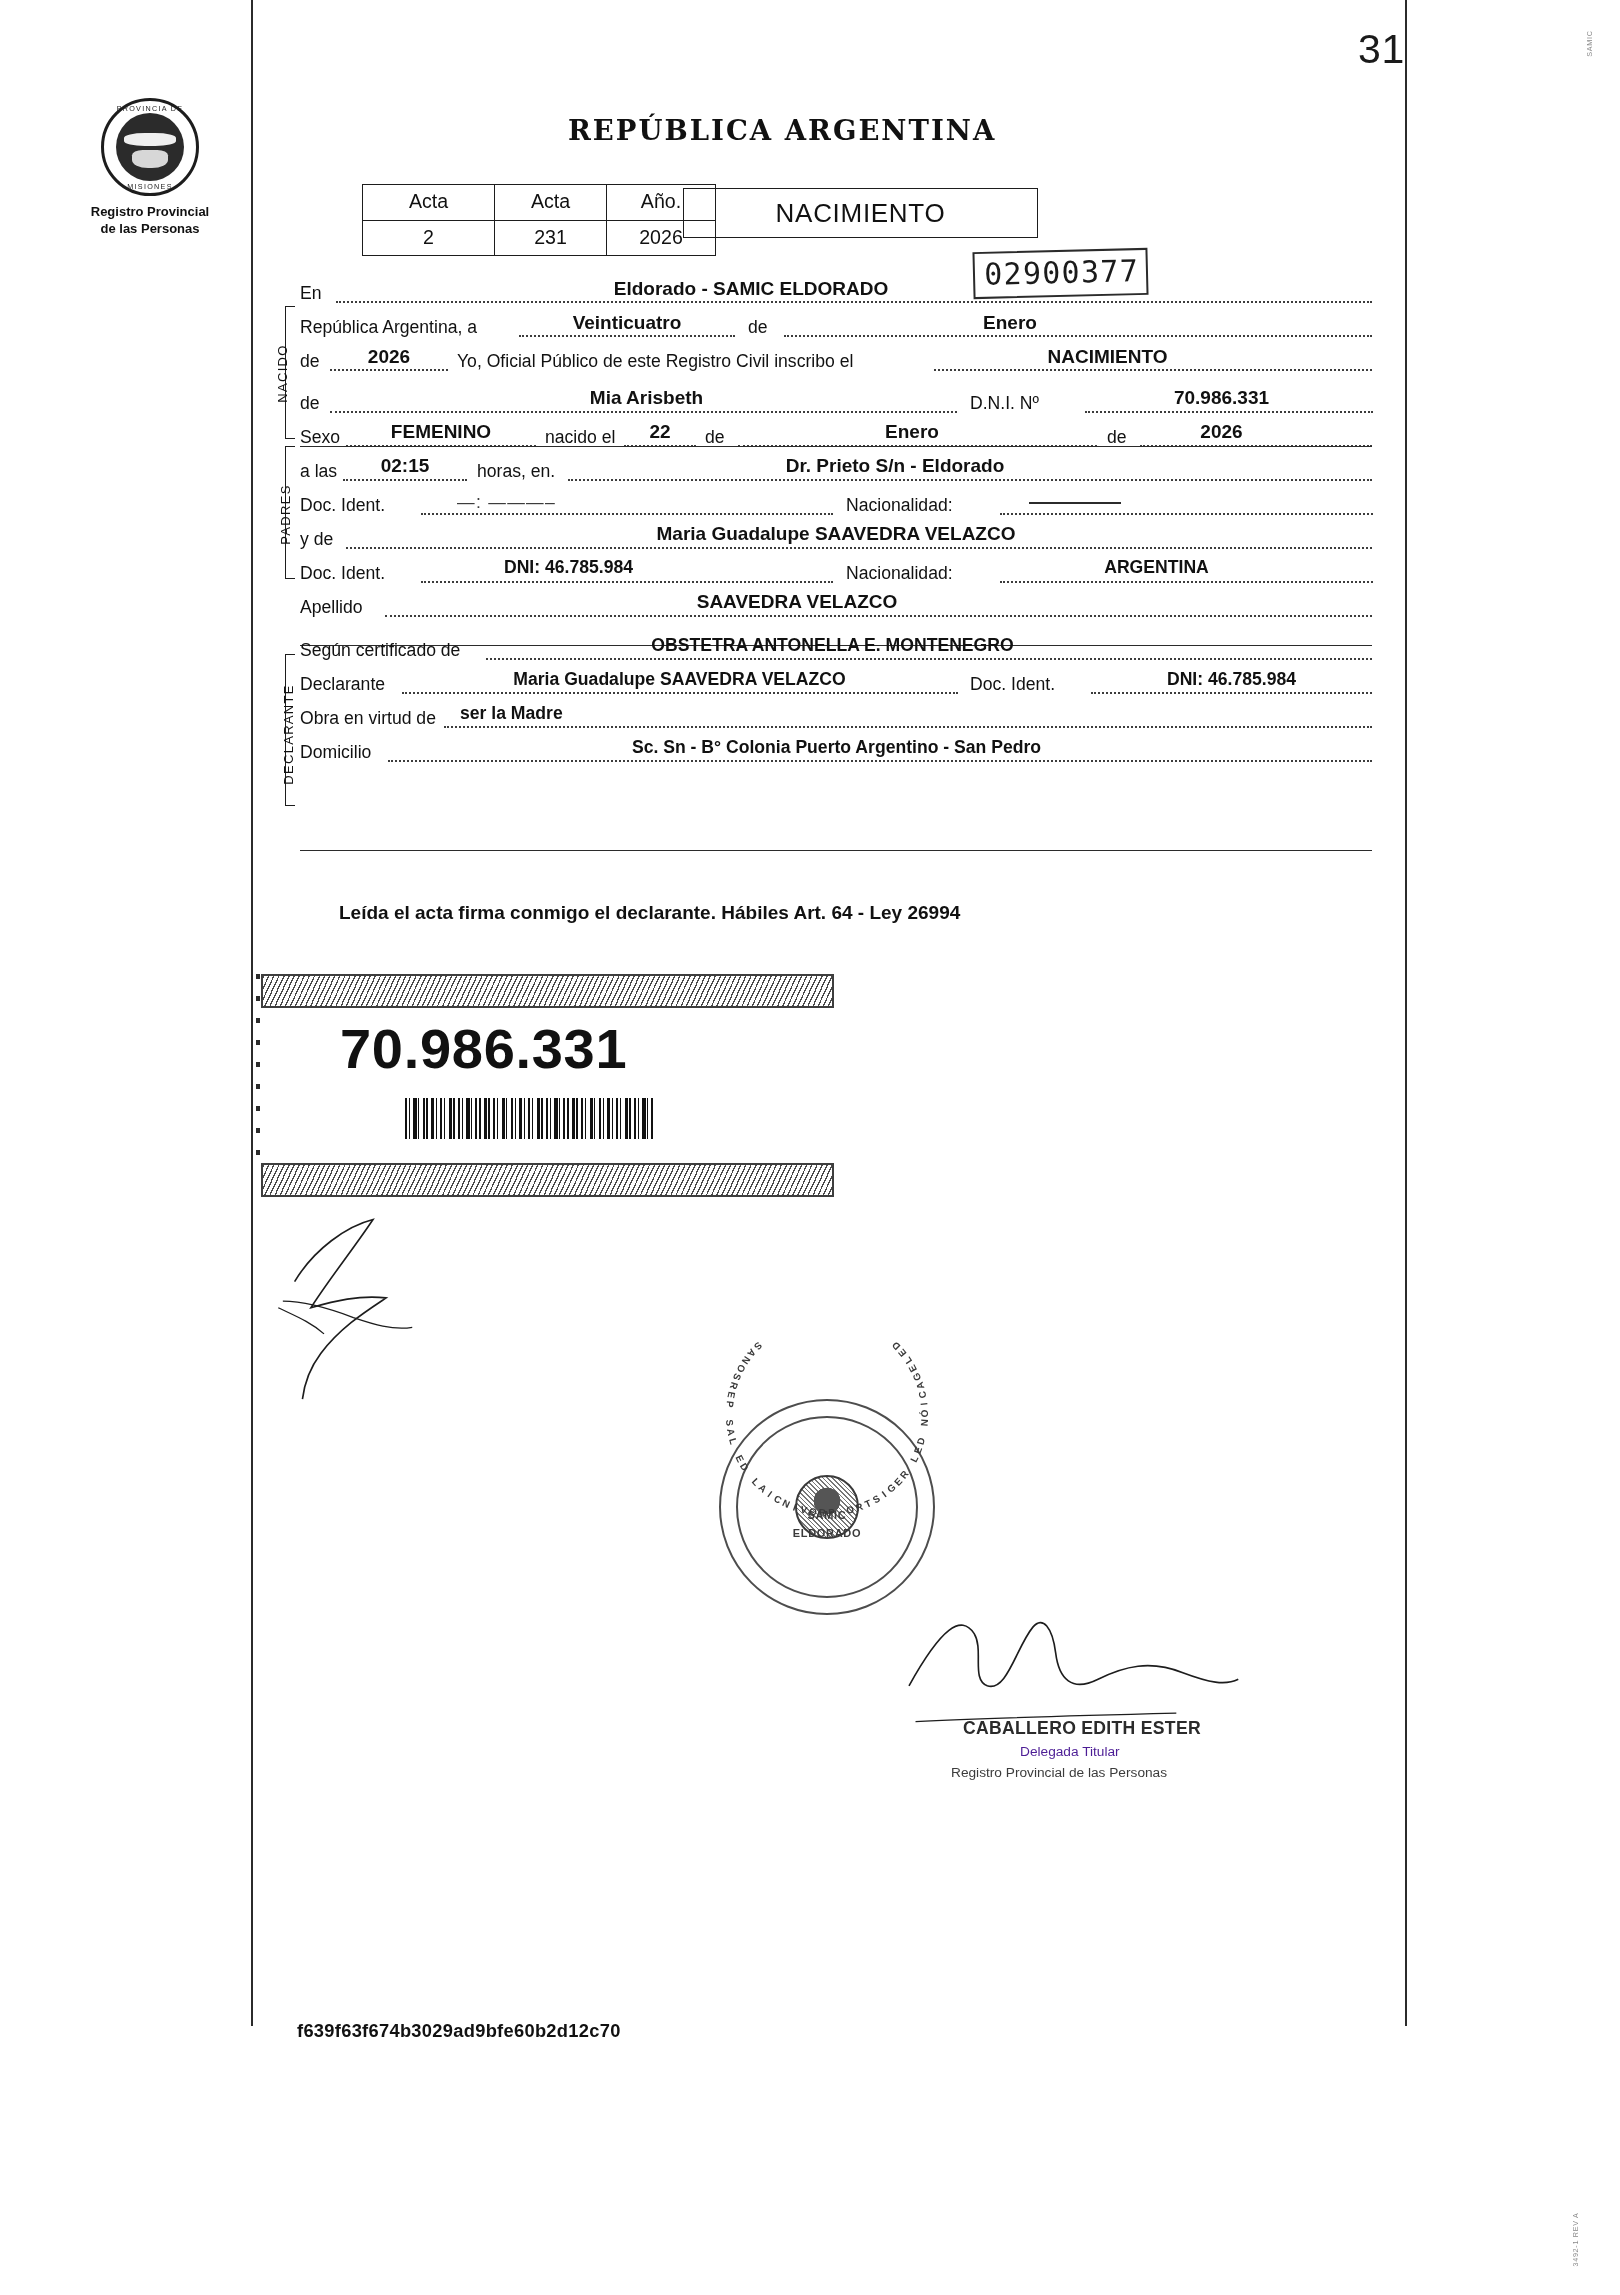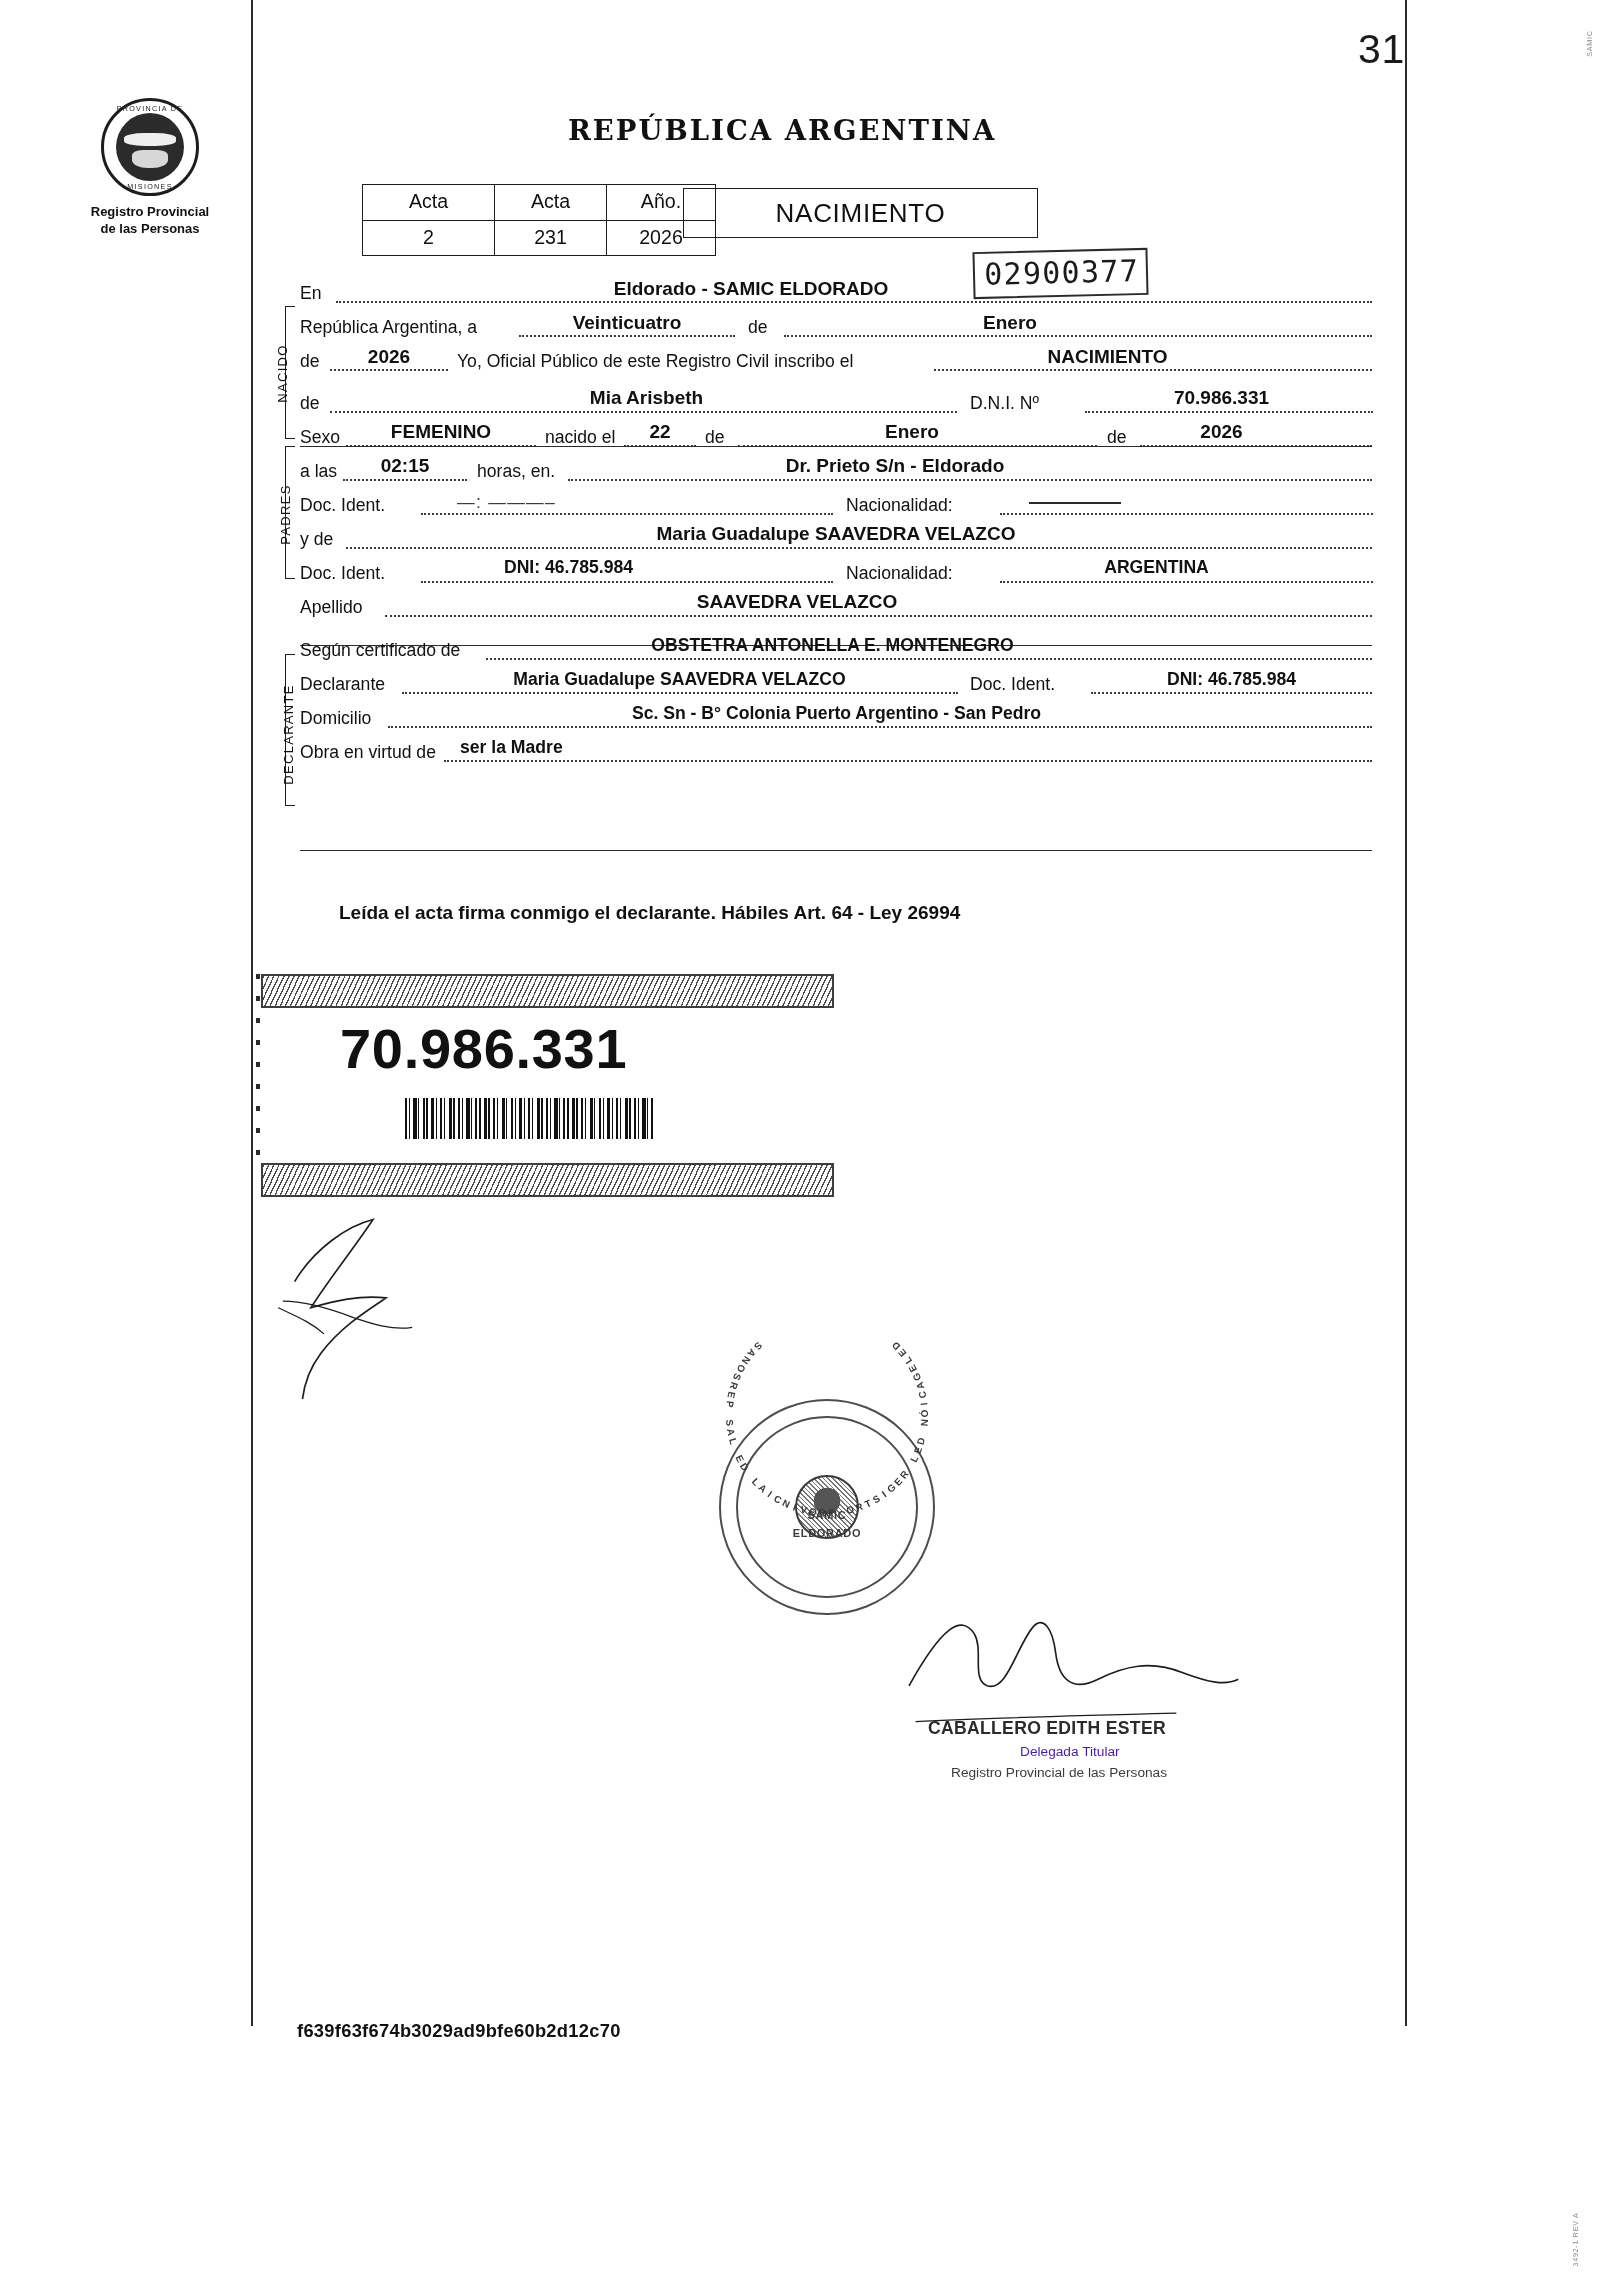--- a/index.html
+++ b/index.html
@@ -364,21 +364,21 @@
     top: 50%;
     font-size: 9.8px;
     font-weight: 700;
     color: #3a3a3a;
     transform-origin: 0 -92px;
     white-space: nowrap;
   }
 
   .sig-name {
     position: absolute;
-    left: 928px;
+    left: 963px;
     top: 1718px;
     font-size: 17.6px;
     font-weight: 700;
     color: #2b2b2b;
     letter-spacing: 0.3px;
   }
   .sig-role {
     position: absolute;
     left: 1020px;
     top: 1744px;
@@ -583,29 +583,29 @@
       <div class="row">
         <span class="lbl" style="left:39px;">Declarante</span>
         <span class="dots" style="left:141px; width:556px;"></span>
         <span class="val small" style="left:147px; width:543px;">Maria Guadalupe SAAVEDRA VELAZCO</span>
         <span class="lbl" style="left:709px;">Doc. Ident.</span>
         <span class="dots" style="left:830px; width:281px;"></span>
         <span class="val small" style="left:833px; width:275px;">DNI: 46.785.984</span>
       </div>
 
       <div class="row">
+        <span class="lbl" style="left:39px;">Obra en virtud de</span>
+        <span class="dots" style="left:183px; width:928px;"></span>
+        <span class="val small left" style="left:199px;">ser la Madre</span>
+      </div>
+
+      <div class="row">
         <span class="lbl" style="left:39px;">Domicilio</span>
         <span class="dots" style="left:127px; width:984px;"></span>
         <span class="val small" style="left:216px; width:719px;">Sc. Sn - B° Colonia Puerto Argentino - San Pedro</span>
-      </div>
-
-      <div class="row">
-        <span class="lbl" style="left:39px;">Obra en virtud de</span>
-        <span class="dots" style="left:183px; width:928px;"></span>
-        <span class="val small left" style="left:199px;">ser la Madre</span>
       </div>
 
       <div class="sep" style="top:575px;"></div>
     </div>
 
     <div class="leida">Leída el acta firma conmigo el declarante. Hábiles  Art. 64 - Ley 26994</div>
   </div>
 
   <div class="left-ticks"></div>
   <div class="band" style="left:261px; top:974px; width:569px; height:30px;"></div>

